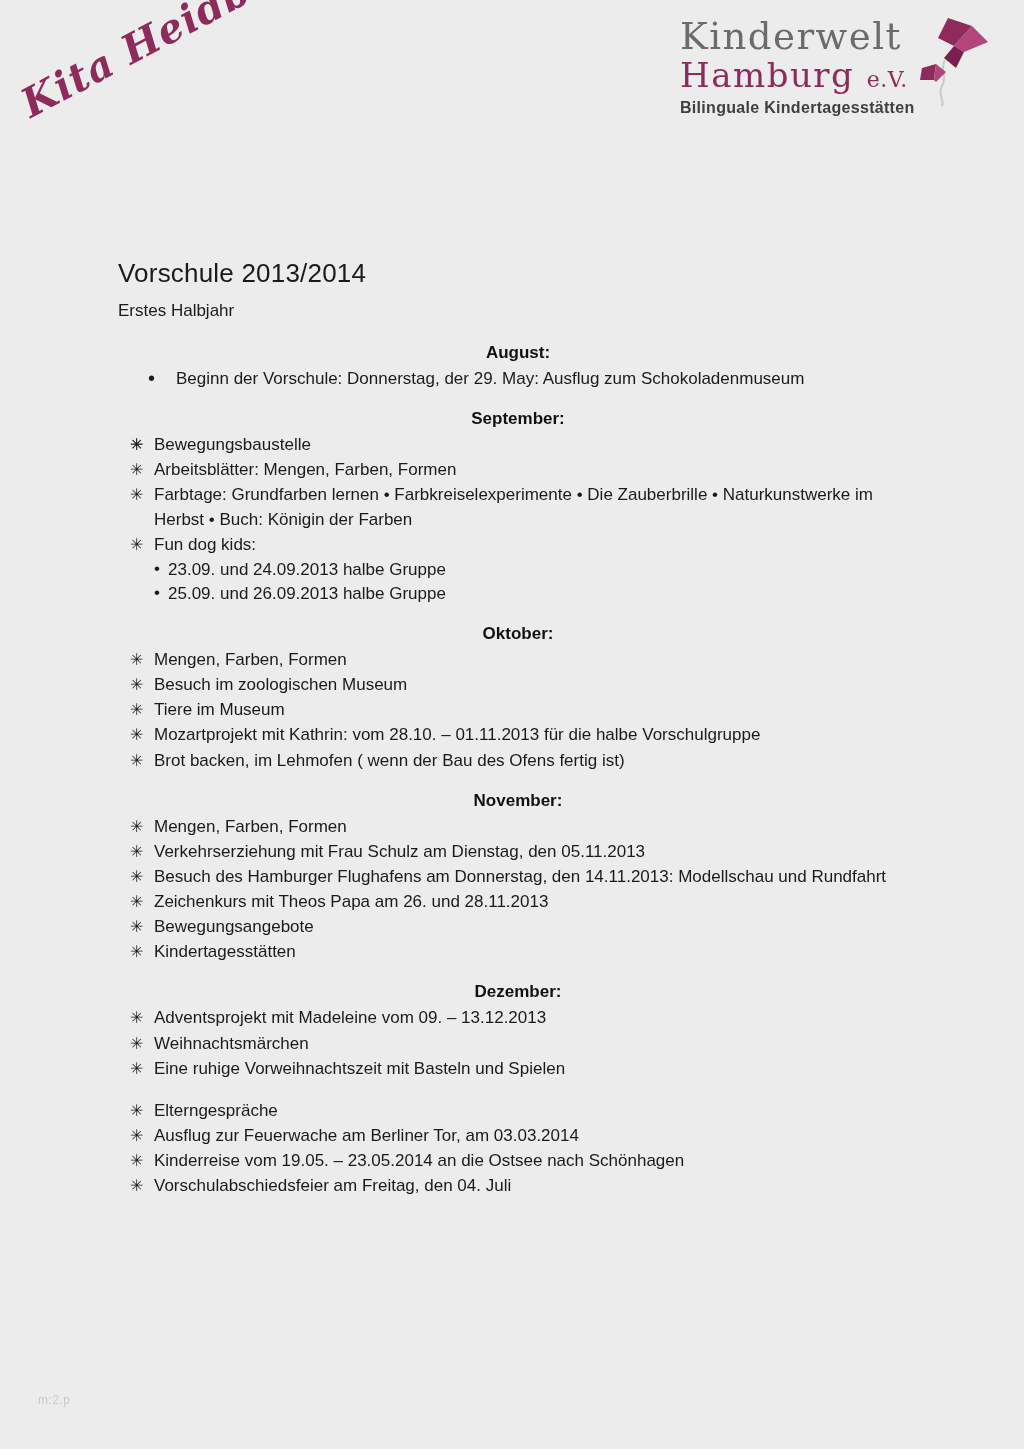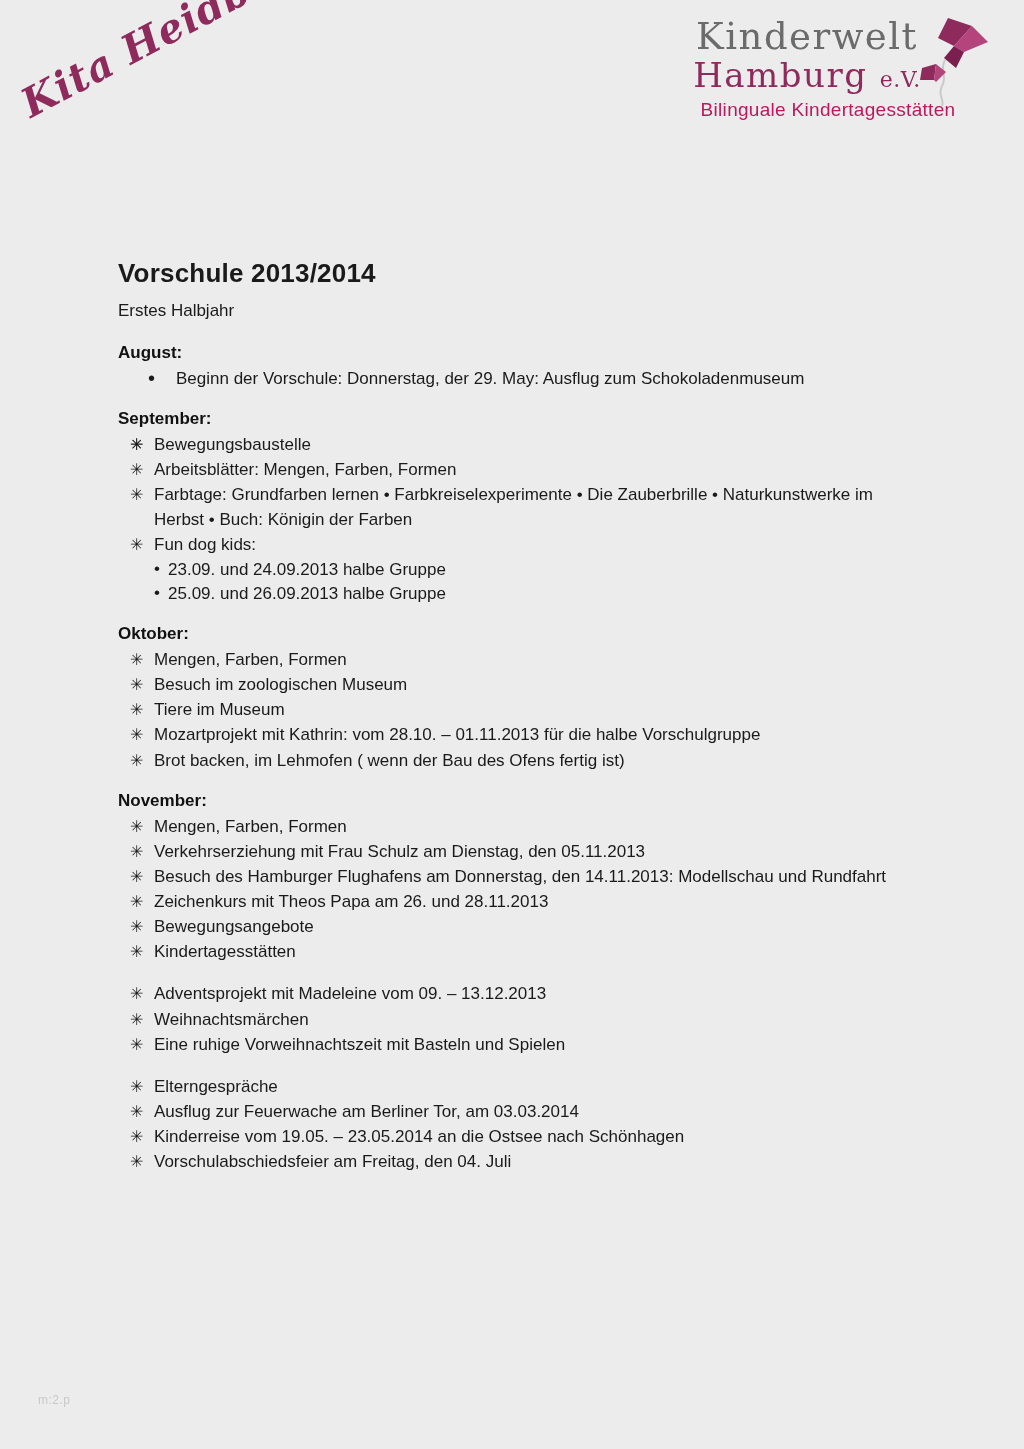--- a/index.html
+++ b/index.html
@@ -47,21 +47,21 @@
     white-space: nowrap;
   }
 
   
   .logo {
     position: absolute;
     right: 34px;
     top: 18px;
     width: 310px;
     height: 150px;
-    text-align: center;
+    text-align: left;
   }
   .logo-name1 {
     font-family: "DejaVu Serif", serif;
     font-size: 37px;
     letter-spacing: 1.5px;
     color: #6b6b6b;
     line-height: 1.05;
     margin-right: 56px;
   }
   .logo-name2 {
@@ -71,61 +71,63 @@
     color: #8f2a5c;
     line-height: 1.1;
     margin-right: 56px;
   }
   .logo-name2 .ev {
     font-size: 22px;
     letter-spacing: 0.5px;
   }
   .logo-sub {
     font-family: "Liberation Sans", sans-serif;
-    font-size: 19px;
-    color: #be185d;
+    font-size: 16px;
+    color: #404040;
     letter-spacing: 0.3px;
     margin-top: 5px;
     margin-right: 14px;
+    font-weight: bold;
   }
   .logo-kites {
     position: absolute;
     right: 0px;
     top: -2px;
     width: 78px;
     height: 92px;
   }
 
   
   .content {
     position: absolute;
     left: 118px;
     top: 258px;
     width: 800px;
   }
   .doc-title {
     font-size: 26px;
     color: #1a1a1a;
     margin: 0 0 6px 0;
-    font-weight: bold;
+    font-weight: normal;
     letter-spacing: 0.2px;
   }
   .doc-subtitle {
     font-size: 17px;
     color: #1a1a1a;
     margin: 12px 0 22px 0;
   }
   .month {
     margin-bottom: 18px;
   }
   .month-head {
     font-size: 17px;
     font-weight: bold;
     color: #111;
     margin: 0 0 4px 0;
+    text-align: center;
   }
   ul.items {
     list-style: none;
     margin: 0;
     padding: 0;
   }
   ul.items > li {
     position: relative;
     padding-left: 36px;
     font-size: 17px;
@@ -309,20 +311,21 @@
           <span>Bewegungsangebote</span>
         </li>
         <li class="star">
           <span class="bullet">✳</span>
           <span>Kindertagesstätten</span>
         </li>
       </ul>
     </div>
 
     <div class="month">
+      <div class="month-head">Dezember:</div>
       <ul class="items">
         <li class="star">
           <span class="bullet">✳</span>
           <span>Adventsprojekt mit Madeleine vom  09. – 13.12.2013</span>
         </li>
         <li class="star">
           <span class="bullet">✳</span>
           <span>Weihnachtsmärchen</span>
         </li>
         <li class="star">

